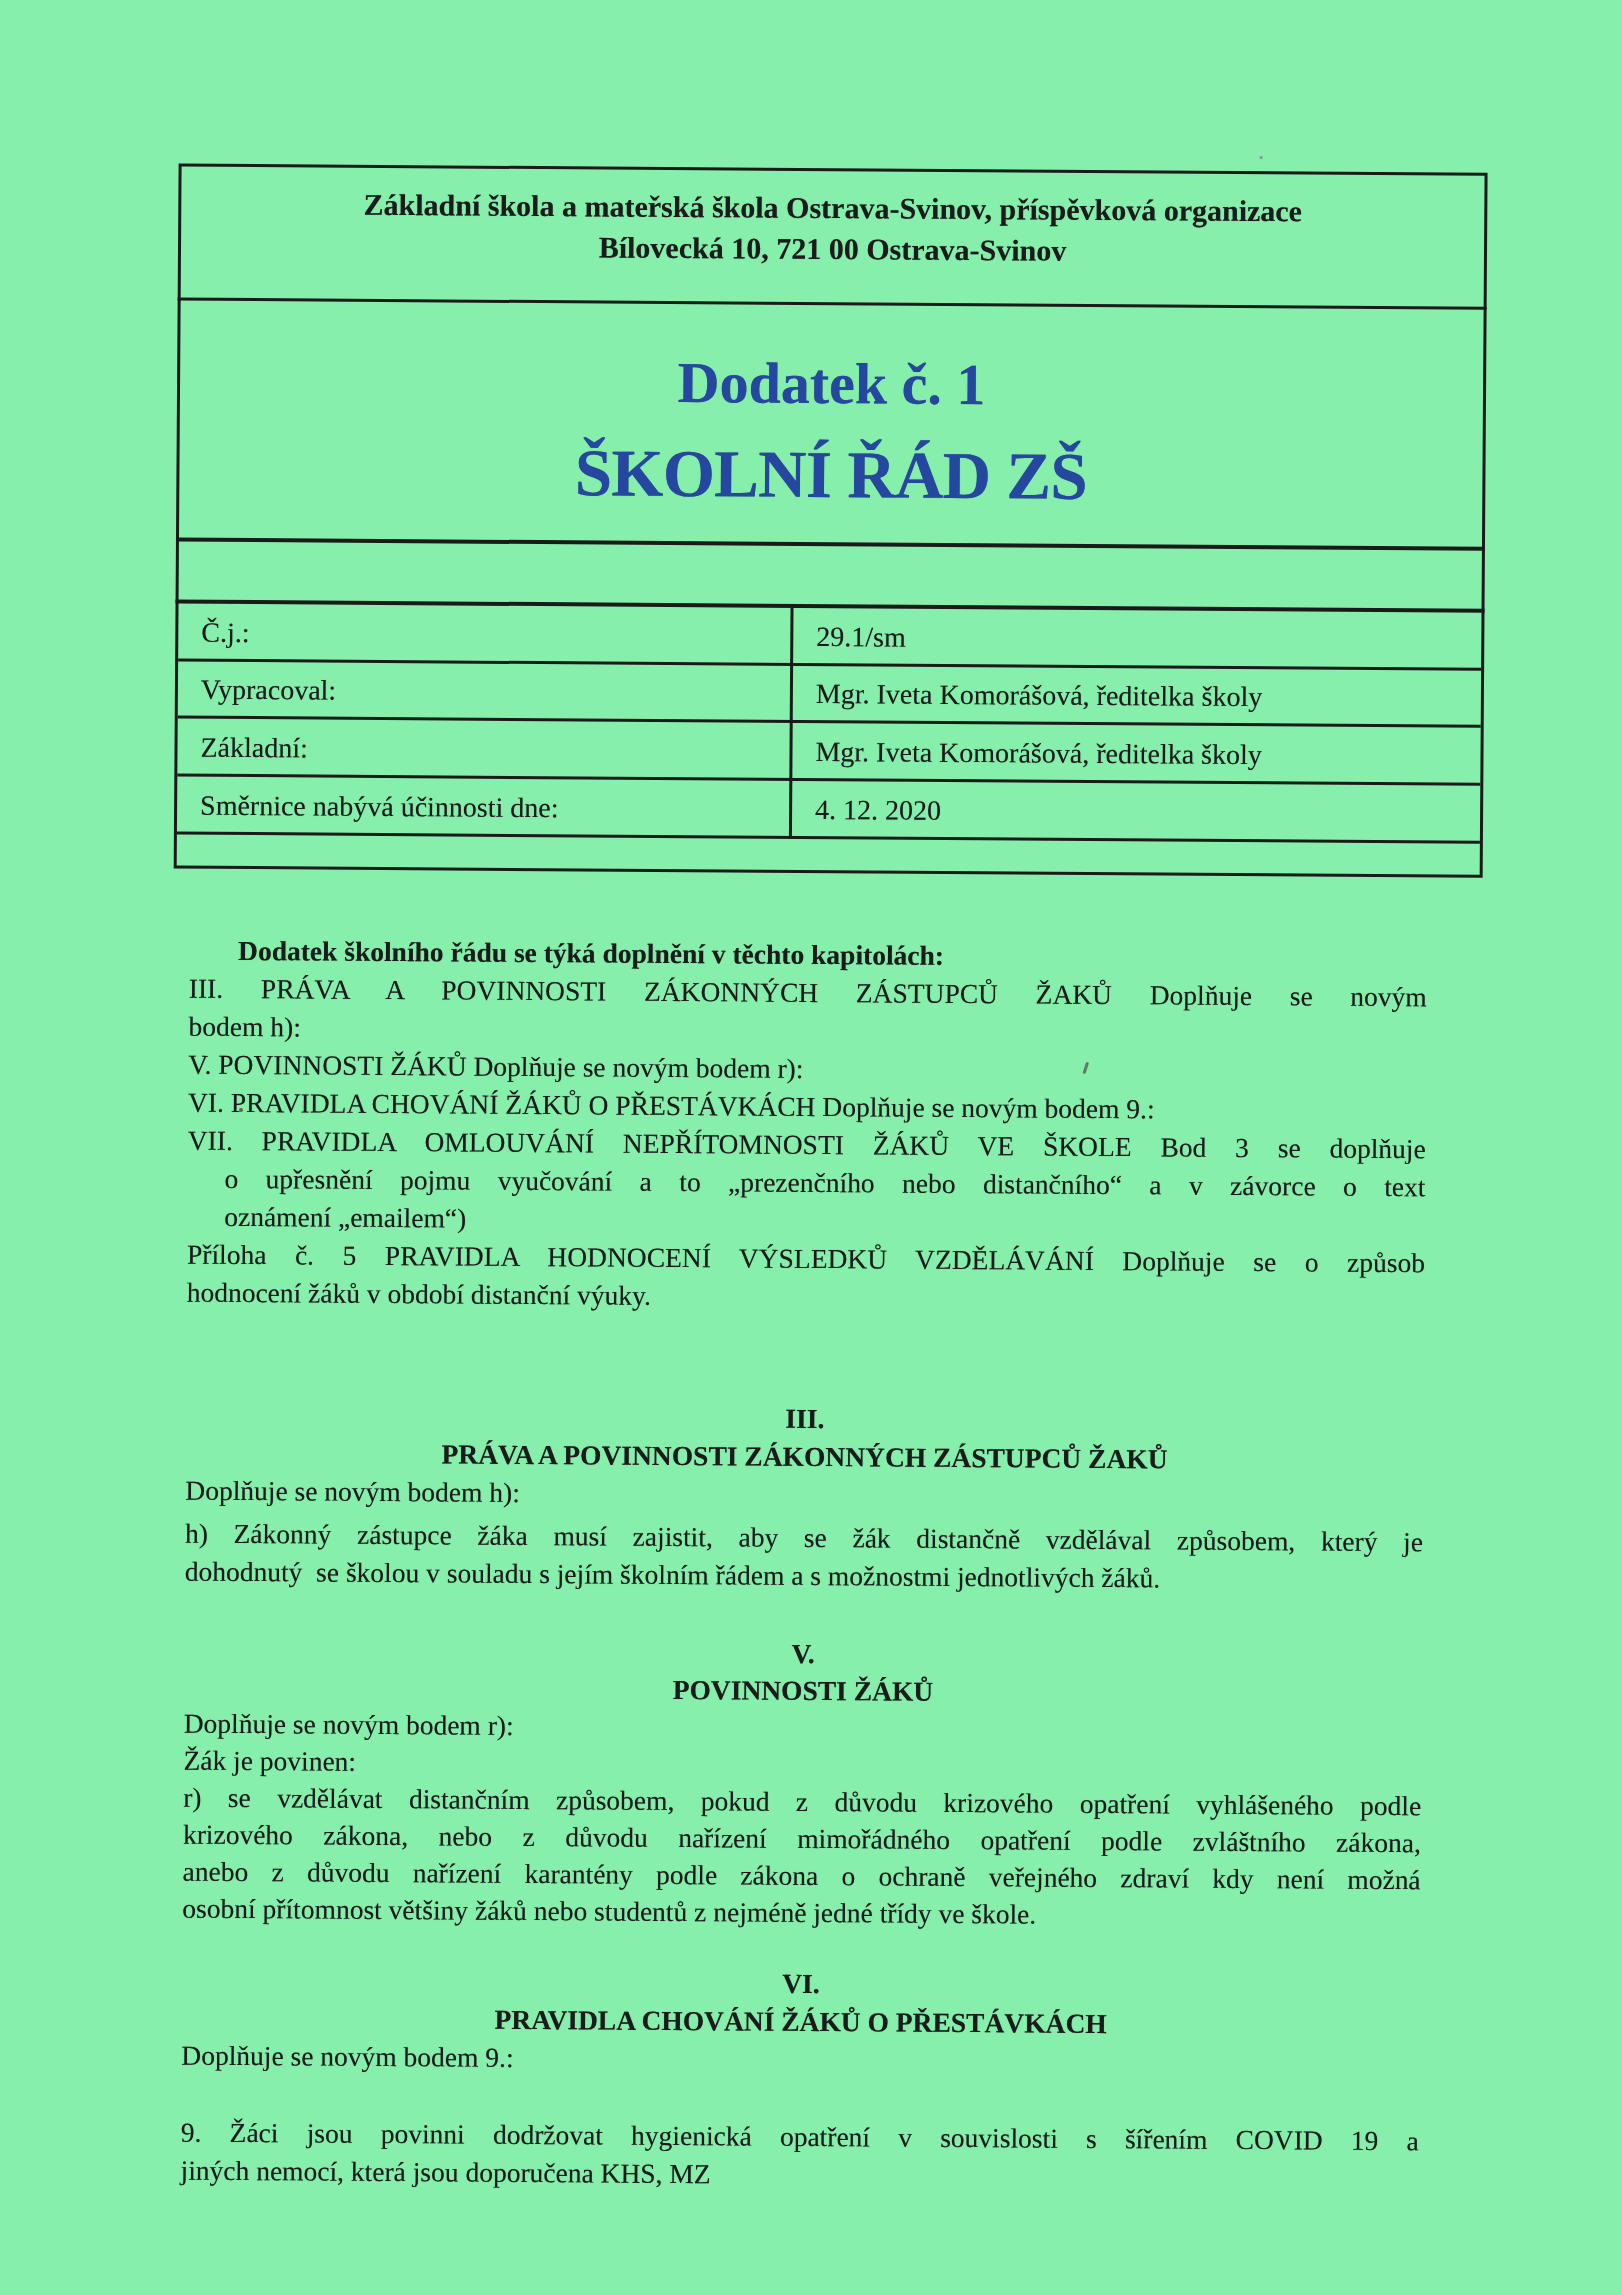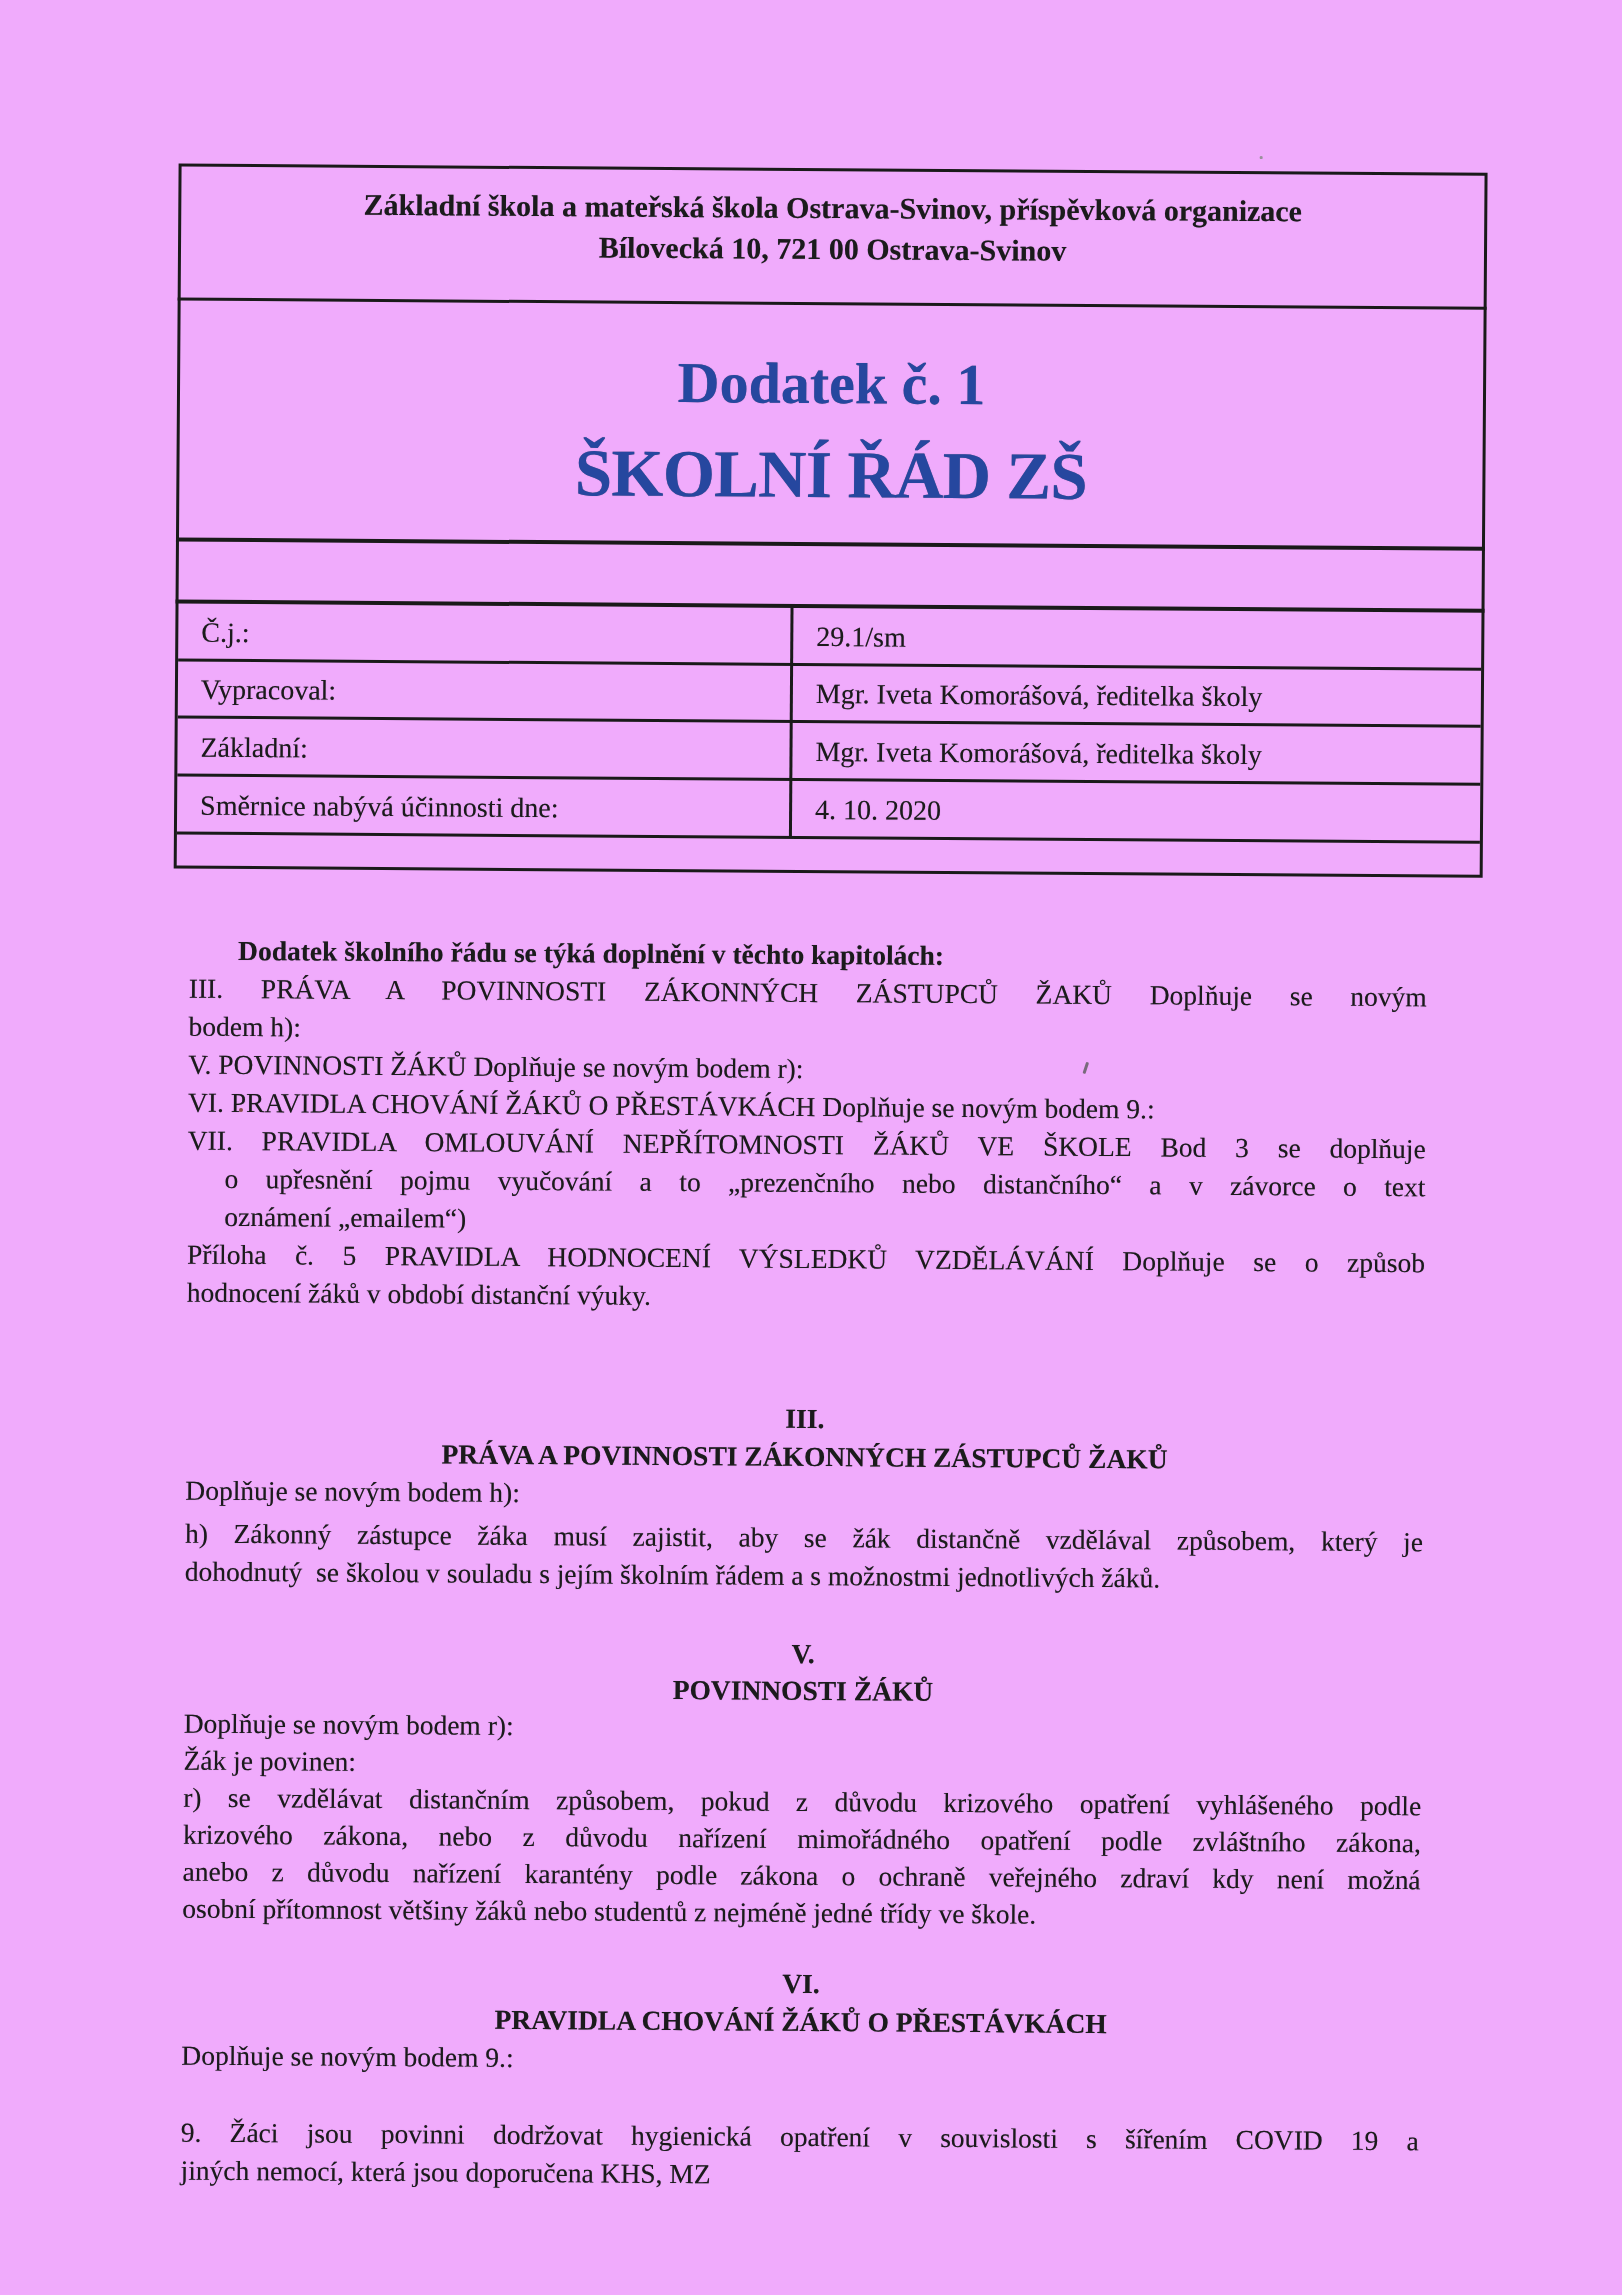--- a/index.html
+++ b/index.html
@@ -4,21 +4,21 @@
 <style>
   html,body{margin:0;padding:0;}
   body{
     width:1623px;height:2295px;
     background:#fcfcfa;
     font-family:"Liberation Serif","DejaVu Serif",serif;
     color:#1b1b1c;
     position:relative;
     overflow:hidden;
   }
-  .page{position:absolute;inset:0;background:#f0abfc;}
+  .page{position:absolute;inset:0;background:#86efac;}
   .scan{position:absolute;inset:0;transform:rotate(0.4deg);transform-origin:811px 1112px;}
   .txtshadow{text-shadow:0 0 0.7px rgba(20,20,20,.45);}
 
   
   .box{
     position:absolute;left:172px;top:168px;width:1309px;height:705px;
     border:3.3px solid #1a1a1a;box-sizing:border-box;
   }
   .hline{position:absolute;left:-3.3px;right:-3.3px;background:#1a1a1a;}
   .hl-header{top:131px;height:2.6px;}
@@ -107,21 +107,21 @@
       <div class="trow r2">
         <span class="tlabel">Vypracoval:</span>
         <span class="tvalue">Mgr. Iveta Komorášová, ředitelka školy</span>
       </div>
       <div class="trow r3">
         <span class="tlabel">Základní:</span>
         <span class="tvalue">Mgr. Iveta Komorášová, ředitelka školy</span>
       </div>
       <div class="trow r4">
         <span class="tlabel">Směrnice nabývá účinnosti dne:</span>
-        <span class="tvalue">4. 10. 2020</span>
+        <span class="tvalue">4. 12. 2020</span>
       </div>
     </div>
 
     <div class="textblock" id="summary">
       <div class="bodyline bold indent1">Dodatek školního řádu se týká doplnění v těchto kapitolách:</div>
       <div class="bodyline just">III. PRÁVA A POVINNOSTI ZÁKONNÝCH ZÁSTUPCŮ ŽAKŮ Doplňuje se novým</div>
       <div class="bodyline">bodem h):</div>
       <div class="bodyline">V. POVINNOSTI ŽÁKŮ Doplňuje se novým bodem r):</div>
       <div class="bodyline">VI. PRAVIDLA CHOVÁNÍ ŽÁKŮ O PŘESTÁVKÁCH Doplňuje se novým bodem 9.:</div>
       <div class="bodyline just">VII. PRAVIDLA OMLOUVÁNÍ NEPŘÍTOMNOSTI ŽÁKŮ VE ŠKOLE Bod 3 se doplňuje</div>

